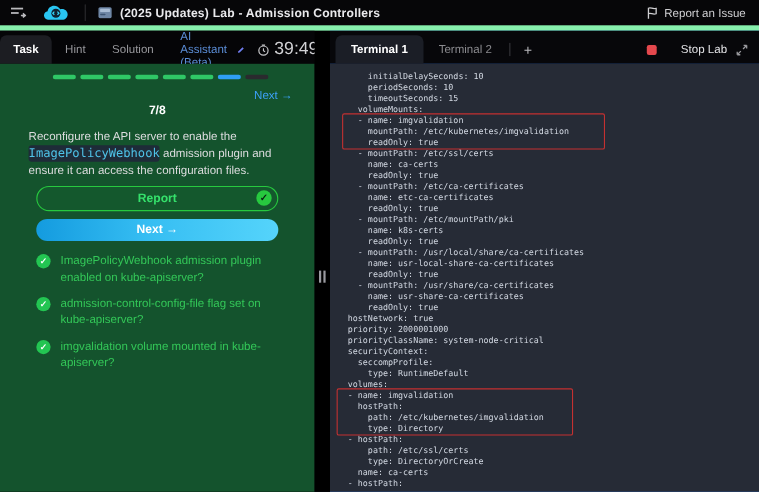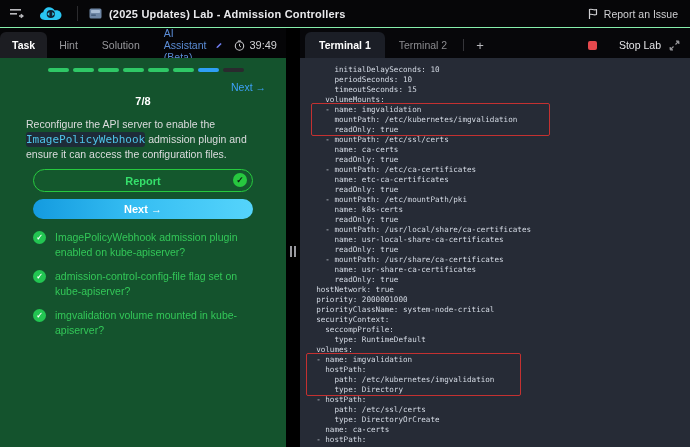--- a/index.html
+++ b/index.html
@@ -1,21 +1,21 @@
 <!DOCTYPE html>
 <html><head>
 <meta charset="utf-8">
 <style>
   * { margin:0; padding:0; box-sizing:border-box; }
   html,body { width:690px; height:447px; background:#000; overflow:hidden;
               font-family:"Liberation Sans", sans-serif; }
 
   
   .topbar { position:absolute; top:0; left:0; width:690px; height:28px;
-            background:#060608; border-bottom:1px solid #86efac;
+            background:#060608; border-bottom:5px solid #86efac;
             display:flex; align-items:center; }
   .menu-icon { margin-left:9px; display:flex; }
   .logo { margin-left:15px; display:flex; }
   .tb-divider { width:1px; height:15px; background:#2b2b2e; margin:0 11px; }
   .title-icon { display:flex; }
   .lab-title { margin-left:7px; color:#e9e9ec; font-size:11px; font-weight:700; letter-spacing:.2px; }
   .report { margin-left:auto; margin-right:12px; display:flex; align-items:center; gap:6px;
             color:#cfcfd2; font-size:10.5px; cursor:pointer;padding-left:15px; }
 
   
@@ -26,21 +26,21 @@
   .gutter-handle i { width:2px; height:11px; background:#9a9aa0; display:block; }
   .term-panel { flex:1; display:flex; flex-direction:column; background:#3b82f6; }
 
   
   .tabbar { height:30px; background:#050507; display:flex; align-items:flex-end; }
   .tab { padding:0 12px; height:26px; display:flex; align-items:center; gap:5px;
          color:#98989c; font-size:10.5px; cursor:pointer; }
   .tab.active { background:#1c1d22; border-radius:6px 6px 0 0; color:#fff; font-weight:700; }
   .tab.ai { color:#5b8dd6; }
   .tab-right { margin-left:auto; display:flex; align-items:center; gap:9px; padding-right:10px; height:26px; }
-  .timer { display:flex; align-items:center; gap:4px; color:#d2d2d5; font-size:11px; }
+  .timer { display:flex; align-items:center; gap:4px; color:#d2d2d5; font-size:16px; }
 
   
   .left-content { position:relative; flex:1; background:#14532d; }
   .progress-bar { position:absolute; top:10px; left:48px; display:flex; gap:4px; }
   .seg { width:21px; height:4px; border-radius:2px; }
   .seg.done { background:#2fc866; }
   .seg.current { background:#2f9ff5; }
   .seg.todo { background:#2a2a2e; }
   .next-link { position:absolute; top:23px; right:20px; color:#3da1f8; font-size:10.5px; cursor:pointer; }
   .step-count { position:absolute; top:37px; left:0; width:100%; text-align:center;

